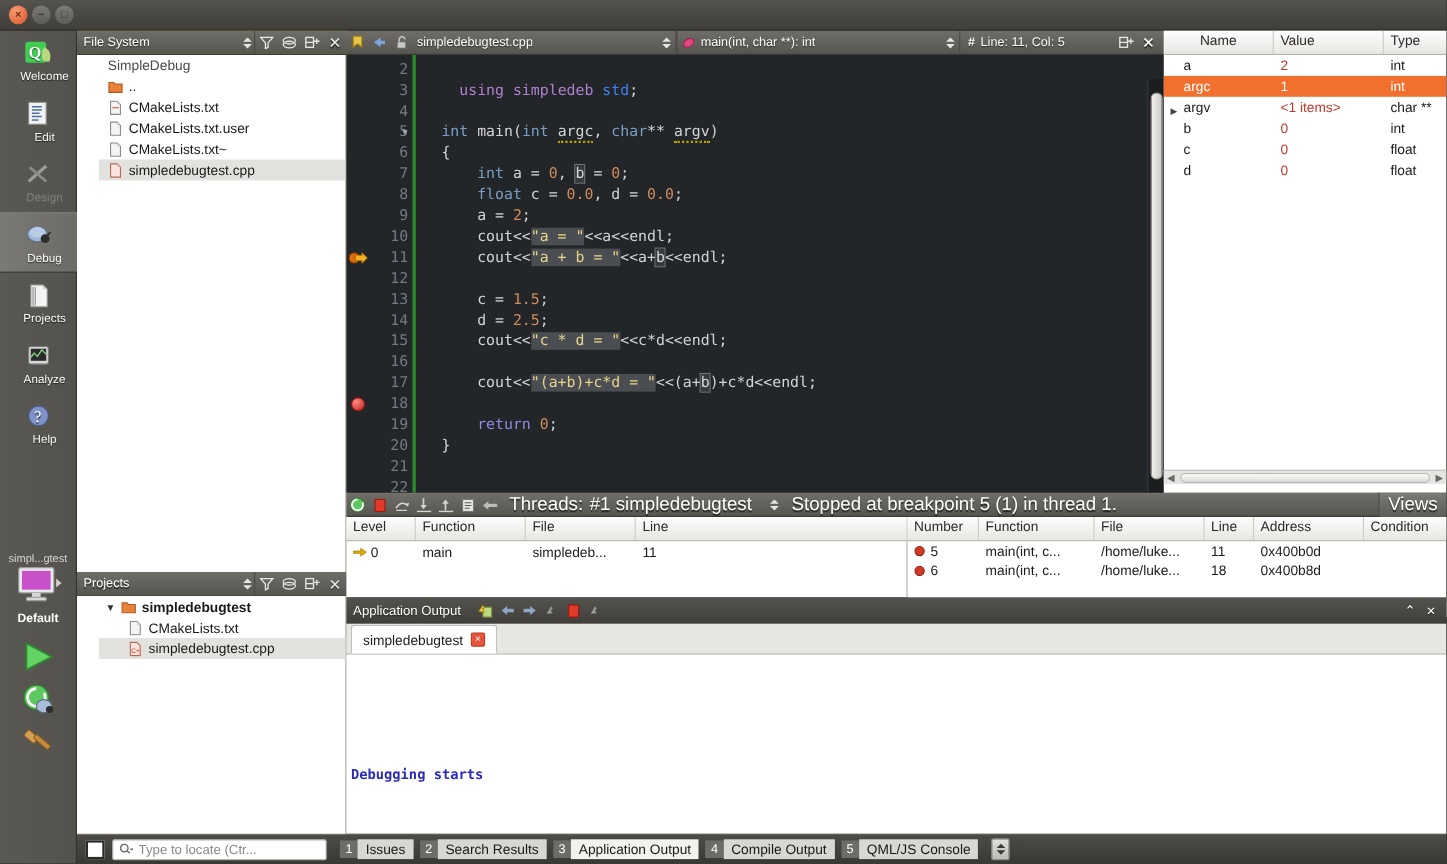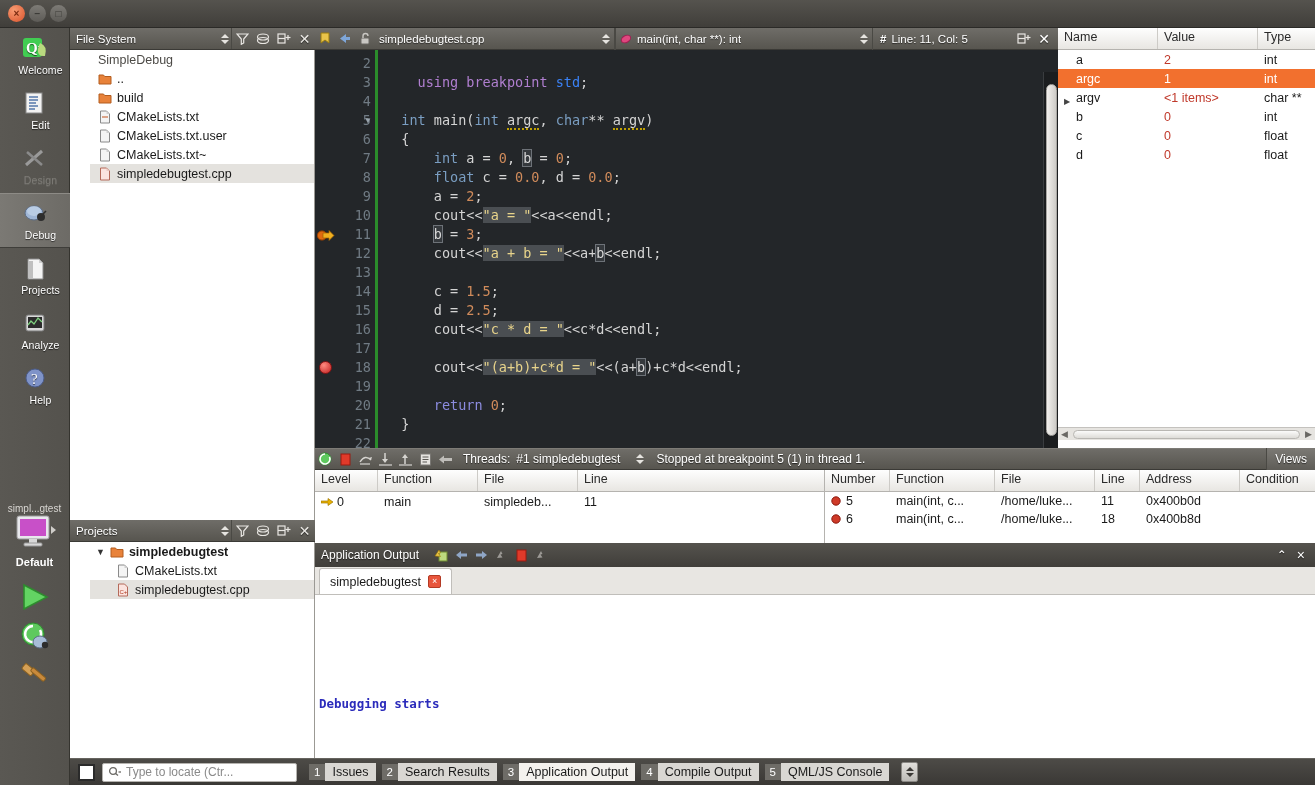--- a/index.html
+++ b/index.html
@@ -144,21 +144,21 @@
   .expander{width:9px;height:9px;display:inline-block;}
 
   .hscrollRight{position:absolute;left:1058px;top:427px;width:257px;height:13px;
                 background:#e6e4e0;border-top:1px solid #c4c2be;display:flex;align-items:center;}
 
   
   .dbgbar{
     position:absolute;left:315px;top:448px;width:1000px;height:22px;
     background:linear-gradient(to bottom,#6f6d68,#57554f);
     border-top:1px solid #7d7b76;border-bottom:1px solid #3b3a36;
-    display:flex;align-items:center;color:#fff;font-size:12px;
+    display:flex;align-items:center;color:#fff;font-size:17px;
     text-shadow:0 1px 1px rgba(0,0,0,.6);
   }
   .viewsbtn{margin-left:auto;padding:0 8px;height:22px;display:flex;align-items:center;
             background:linear-gradient(to bottom,#7c7a75,#5e5c57);border-left:1px solid #4a4944;}
 
   
   .stackPanel{position:absolute;left:315px;top:470px;width:510px;height:73px;background:#fff;
               border-right:1px solid #b5b3af;}
   .bpPanel{position:absolute;left:825px;top:470px;width:490px;height:91px;background:#fff;}
   .srow{display:flex;height:18px;align-items:center;font-size:12.5px;color:#1a1a1a;}
@@ -352,26 +352,20 @@
     </div>
     <div class="fsBody">
       <div class="rowitem root">
         <span>SimpleDebug</span>
       </div>
       <div class="rowitem">
         <svg class="ficon" viewBox="0 0 14 14">
             <path d="M1 3 h4.5 l1.2 1.5 h6.3 v7.5 h-12 z" fill="#e8823a" stroke="#b35c1e"></path>
           </svg>
         <span>..</span>
-      </div>
-      <div class="rowitem">
-        <svg class="ficon" viewBox="0 0 14 14">
-            <path d="M1 3 h4.5 l1.2 1.5 h6.3 v7.5 h-12 z" fill="#e8823a" stroke="#b35c1e"></path>
-          </svg>
-        <span>build</span>
       </div>
       <div class="rowitem">
         <svg class="ficon" viewBox="0 0 14 14">
             <path d="M2.5 1 h6 l3 3 v9 h-9 z" fill="#f4f4f4" stroke="#8a8a8a"></path>
             <path d="M8.5 1 l3 3 h-3 z" fill="#cfcfcf"></path>
             <line x1="4" y1="7" x2="10" y2="7" stroke="#c3551f" stroke-width="1"></line>
           </svg>
         <span>CMakeLists.txt</span>
       </div>
       <div class="rowitem">
@@ -529,29 +523,28 @@
             <div class="gline">18<span class="bpdot" style="top: 3px;"></span></div>
             <div class="gline">19</div>
             <div class="gline">20</div>
             <div class="gline">21</div>
             <div class="gline">22</div>
           </div>
       </div>
       <div class="codearea">
         <div id="code-rows">
             <div class="cline">&nbsp;</div>
-            <div class="cline"><span class="plain">    </span><span class="kw2">using</span><span class="plain"> </span><span class="kw2">breakpoint</span><span class="plain"> </span><span class="cls">std</span><span class="plain">;</span></div>
+            <div class="cline"><span class="plain">    </span><span class="kw2">using</span><span class="plain"> </span><span class="kw2">simpledeb</span><span class="plain"> </span><span class="cls">std</span><span class="plain">;</span></div>
             <div class="cline">&nbsp;</div>
             <div class="cline"><span class="plain">  </span><span class="k">int</span><span class="plain"> main(</span><span class="k">int</span><span class="plain"> </span><span class="plain wiggle">argc</span><span class="plain">, </span><span class="k">char</span><span class="plain">** </span><span class="plain wiggle">argv</span><span class="plain">)</span></div>
             <div class="cline"><span class="plain">  {</span></div>
             <div class="cline"><span class="plain">      </span><span class="k">int</span><span class="plain"> a = </span><span class="num">0</span><span class="plain">, </span><span class="var-box">b</span><span class="plain"> = </span><span class="num">0</span><span class="plain">;</span></div>
             <div class="cline"><span class="plain">      </span><span class="k">float</span><span class="plain"> c = </span><span class="num">0.0</span><span class="plain">, d = </span><span class="num">0.0</span><span class="plain">;</span></div>
             <div class="cline"><span class="plain">      a = </span><span class="num">2</span><span class="plain">;</span></div>
             <div class="cline"><span class="plain">      cout&lt;&lt;</span><span class="str hl">"a = "</span><span class="plain">&lt;&lt;a&lt;&lt;endl;</span></div>
-            <div class="cline"><span class="plain">      </span><span class="var-box">b</span><span class="plain"> = </span><span class="num">3</span><span class="plain">;</span></div>
             <div class="cline"><span class="plain">      cout&lt;&lt;</span><span class="str hl">"a + b = "</span><span class="plain">&lt;&lt;a+</span><span class="var-box">b</span><span class="plain">&lt;&lt;endl;</span></div>
             <div class="cline">&nbsp;</div>
             <div class="cline"><span class="plain">      c = </span><span class="num">1.5</span><span class="plain">;</span></div>
             <div class="cline"><span class="plain">      d = </span><span class="num">2.5</span><span class="plain">;</span></div>
             <div class="cline"><span class="plain">      cout&lt;&lt;</span><span class="str hl">"c * d = "</span><span class="plain">&lt;&lt;c*d&lt;&lt;endl;</span></div>
             <div class="cline">&nbsp;</div>
             <div class="cline"><span class="plain">      cout&lt;&lt;</span><span class="str hl">"(a+b)+c*d = "</span><span class="plain">&lt;&lt;(a+</span><span class="var-box">b</span><span class="plain">)+c*d&lt;&lt;endl;</span></div>
             <div class="cline">&nbsp;</div>
             <div class="cline"><span class="plain">      </span><span class="ret">return</span><span class="plain"> </span><span class="num">0</span><span class="plain">;</span></div>
             <div class="cline"><span class="plain">  }</span></div>
@@ -559,21 +552,21 @@
           </div>
       </div>
       <div class="vscroll">
         <div class="vthumb"></div>
       </div>
     </div>
   </div>
 
   <div class="varPanel">
     <div class="tblHdr">
-      <div style="width:100px;flex:0 0 100px;">Name</div>
+      <div style="width:100px;flex:0 0 100px;text-align:center;">Name</div>
       <div style="width:100px;flex:0 0 100px;">Value</div>
       <div style="flex:1;border-right:none;">Type</div>
     </div>
     <div id="var-rows">
         <div class="vrow">
           <div class="vname">
             <span class="expander"></span>
             <span>a</span>
           </div>
           <div class="vval">2</div>

